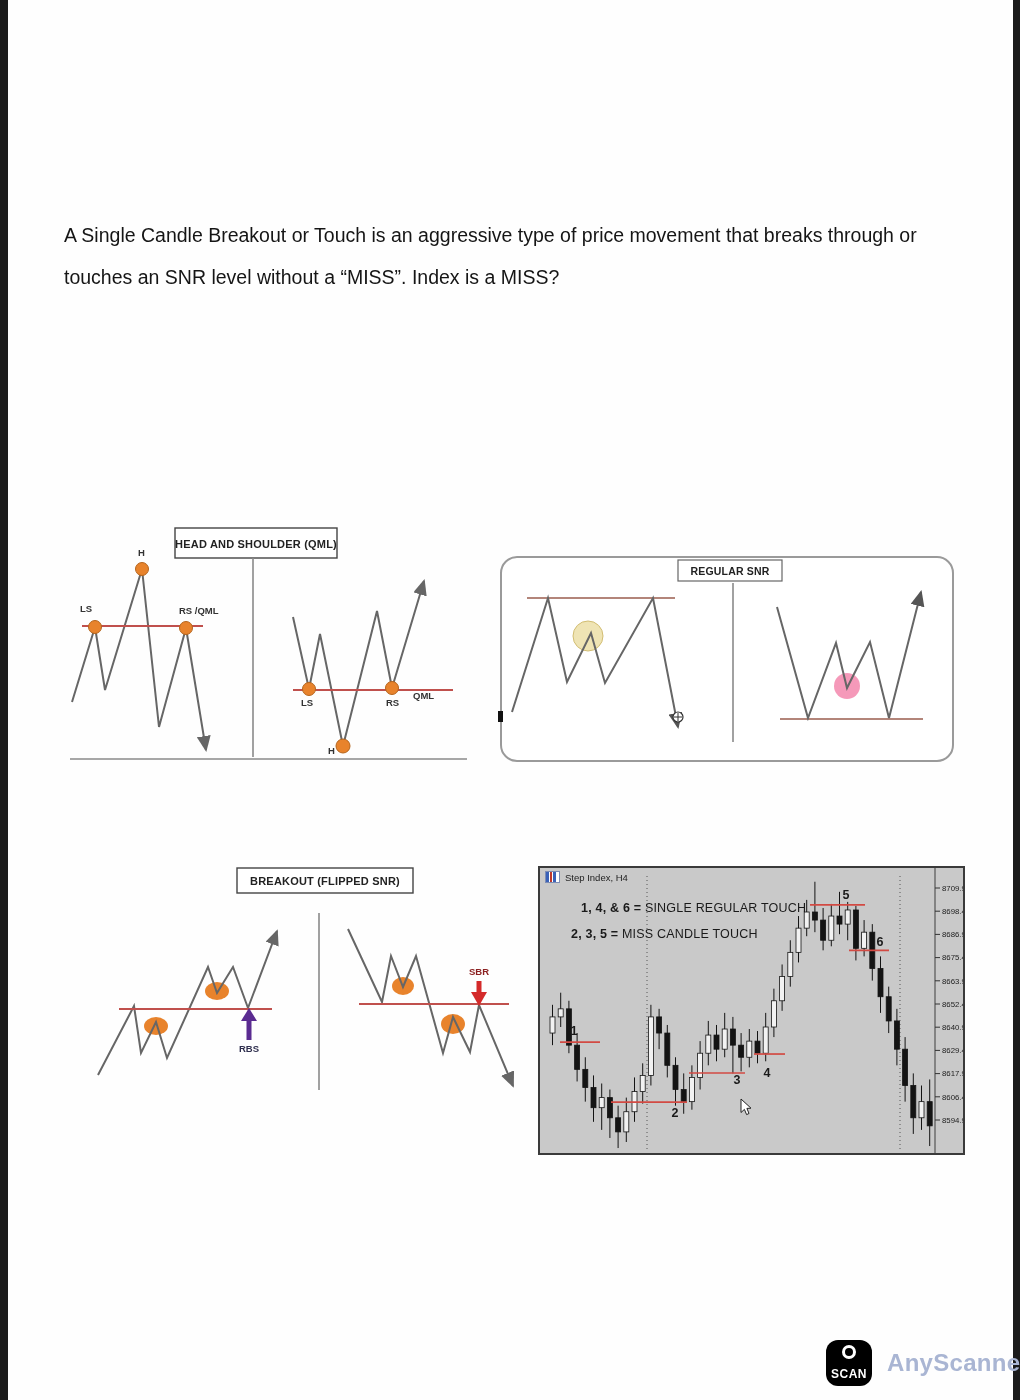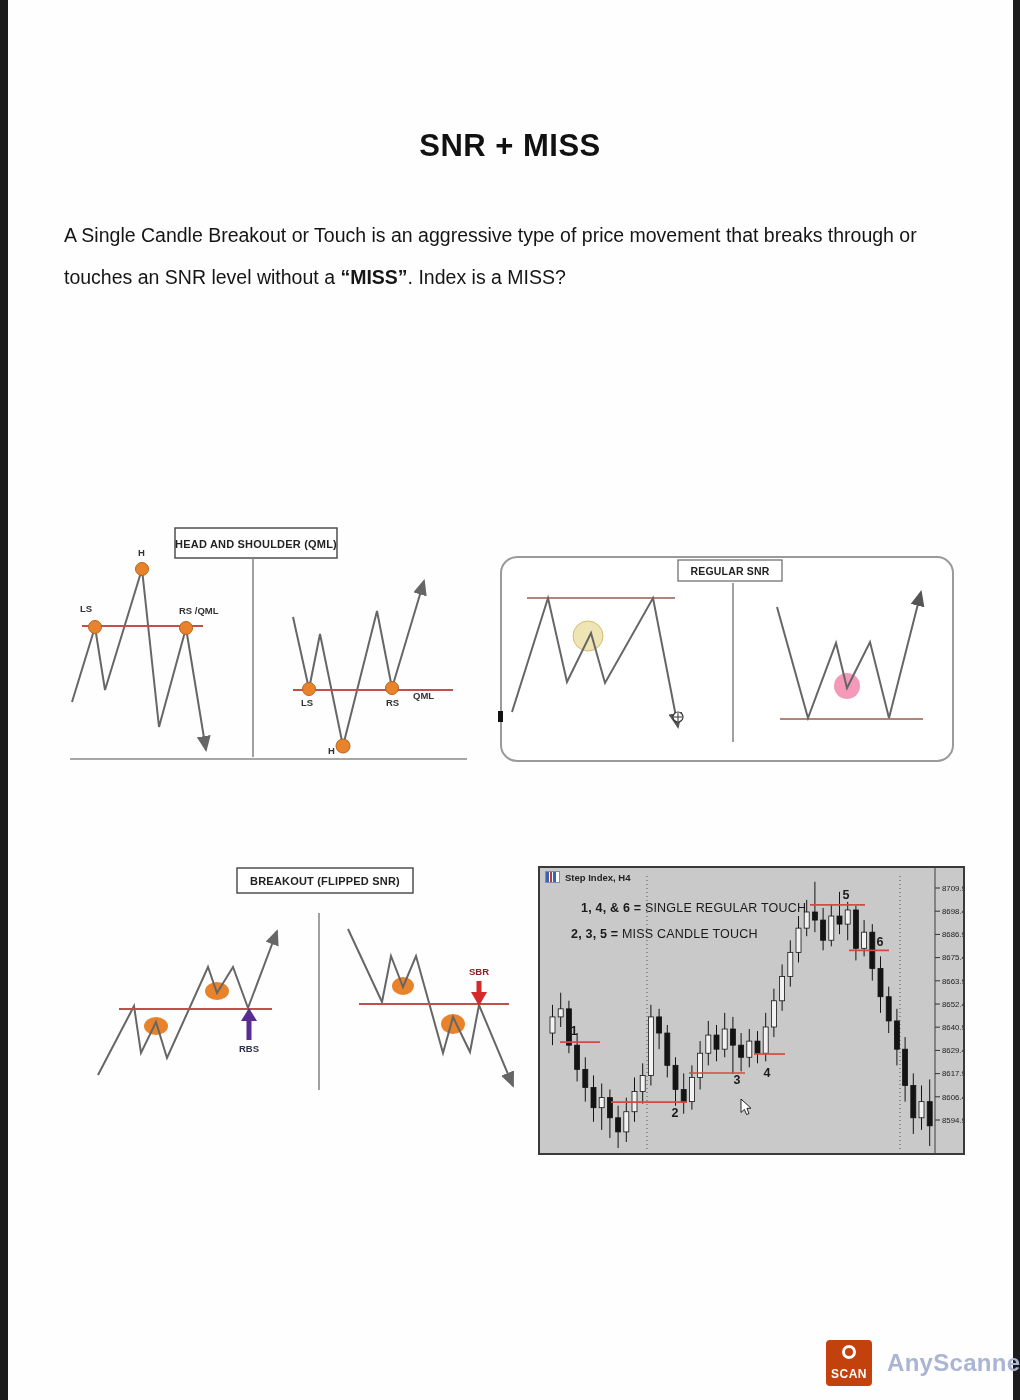--- a/index.html
+++ b/index.html
@@ -5,62 +5,61 @@
   html,body{margin:0;padding:0;background:#e9e9e9;}
   .page{position:relative;width:1020px;height:1400px;background:#fefefe;overflow:hidden;
         font-family:"Liberation Sans", sans-serif;color:#111;}
   .edge-bar{position:absolute;top:0;height:100%;background:#1b1b1b;}
   .edge-bar.left{left:0;width:8px;}
   .edge-bar.right{right:0;width:7px;}
   h1.title{position:absolute;top:128px;left:0;width:100%;margin:0;text-align:center;
            font-size:31px;font-weight:bold;letter-spacing:.5px;}
   .para{position:absolute;left:64px;width:894px;margin:0;font-size:19.5px;line-height:42px;
         color:#151515;text-align:left;}
-  .para b{font-weight:bold;}
+  .para b{font-weight:normal;}
   .para b.u{text-decoration:underline;}
   .p1{top:214px;}
   .p2{top:340px;}
   svg text{font-family:"Liberation Sans", sans-serif;}
   .diag{position:absolute;}
   .d-hns{left:60px;top:520px;}
   .d-reg{left:497px;top:555px;}
   .d-brk{left:85px;top:860px;}
   .box-label{font-size:11px;font-weight:bold;fill:#222;letter-spacing:.2px;}
   .pt-label{font-size:9.5px;font-weight:bold;fill:#333;}
   
   .chart{position:absolute;left:538px;top:866px;width:427px;height:289px;background:#c9c9c9;
          border:2px solid #3a3a3a;box-sizing:border-box;}
   .chart svg.plot{position:absolute;left:0;top:0;}
   .chart-title{position:absolute;left:5px;top:3px;display:flex;align-items:center;gap:5px;
-               font-size:9.5px;font-weight:bold;color:#222;}
+               font-size:9.5px;font-weight:normal;color:#222;}
   .chart-icon{display:inline-block;width:13px;height:10px;border:1px solid #7d8db5;
       background:linear-gradient(to right,#3a62b8 0 3px,#fff 3px 4px,#c0392b 4px 6px,#fff 6px 7px,#3a62b8 7px 10px,#fff 10px 13px);}
   .ann{position:absolute;font-size:12.5px;color:#1a1a1a;letter-spacing:.2px;white-space:nowrap;}
   .ann b{font-weight:bold;margin-top:44px;}
   .ann1{left:41px;top:33px;}
   .ann2{left:31px;top:59px;}
   .cursor{position:absolute;left:200px;top:230px;}
   
   .watermark{position:absolute;left:826px;top:1340px;display:flex;align-items:center;gap:15px;}
-  .wm-icon{position:relative;width:46px;height:46px;background:#c2410c;border-radius:4px;color:#fff;}
+  .wm-icon{position:relative;width:46px;height:46px;background:#000000;border-radius:12px;color:#fff;}
   .wm-icon::after{content:"";position:absolute;left:5px;right:5px;bottom:-7px;height:12px;
                   background:#c5cde1;border-radius:0 0 10px 10px;z-index:-1;}
   .wm-lens{position:absolute;top:5px;left:16px;width:8px;height:8px;border:3px solid #fff;border-radius:50%;}
   .wm-scan{position:absolute;bottom:5px;left:0;width:100%;text-align:center;
            font-size:12px;font-weight:bold;letter-spacing:.5px;}
   .wm-name{color:#a9b5d3;font-size:24px;font-weight:600;letter-spacing:.3px;}
 </style>
 </head>
 <body>
 
 <div class="page">
   <div class="edge-bar left"></div>
   <div class="edge-bar right"></div>
 
-  <h1 class="title">SNR + MISS</h1>
 
   <p class="para p1"><span>A Single Candle Breakout or Touch is an aggressive type of price movement that breaks through or touches an SNR level without a </span><b>“MISS”</b><span>. Index is a MISS?</span></p>
 
 
   <svg class="diag d-hns" width="430" height="250" viewBox="0 0 430 250">
     <defs>
       <marker id="ah1" markerWidth="9" markerHeight="7" refX="7" refY="3.5" orient="auto">
         <path d="M0,0 L8,3.5 L0,7 Z" fill="#666"></path>
       </marker>
     </defs>

